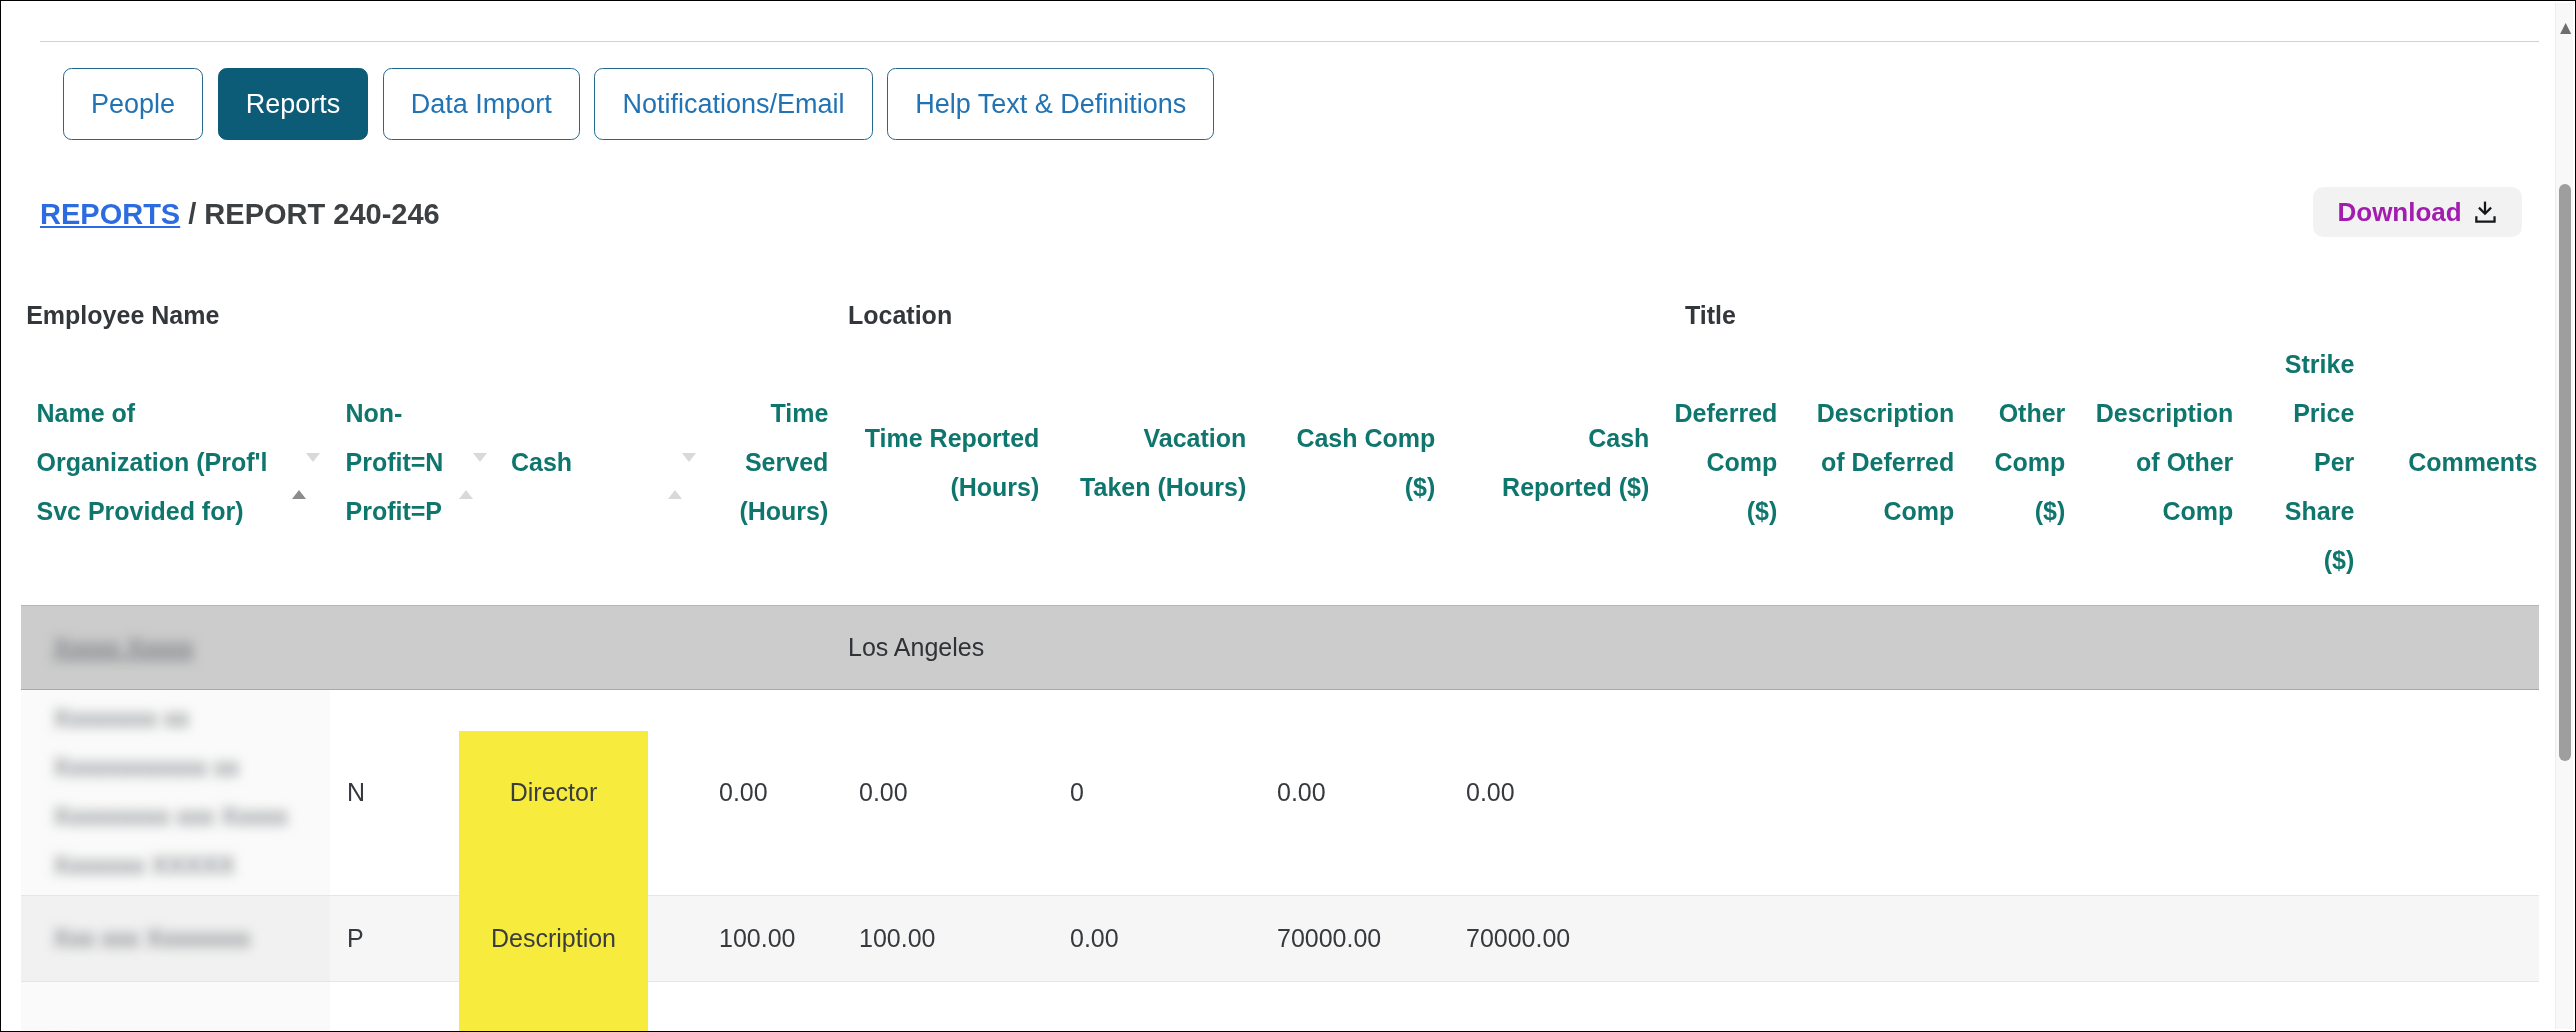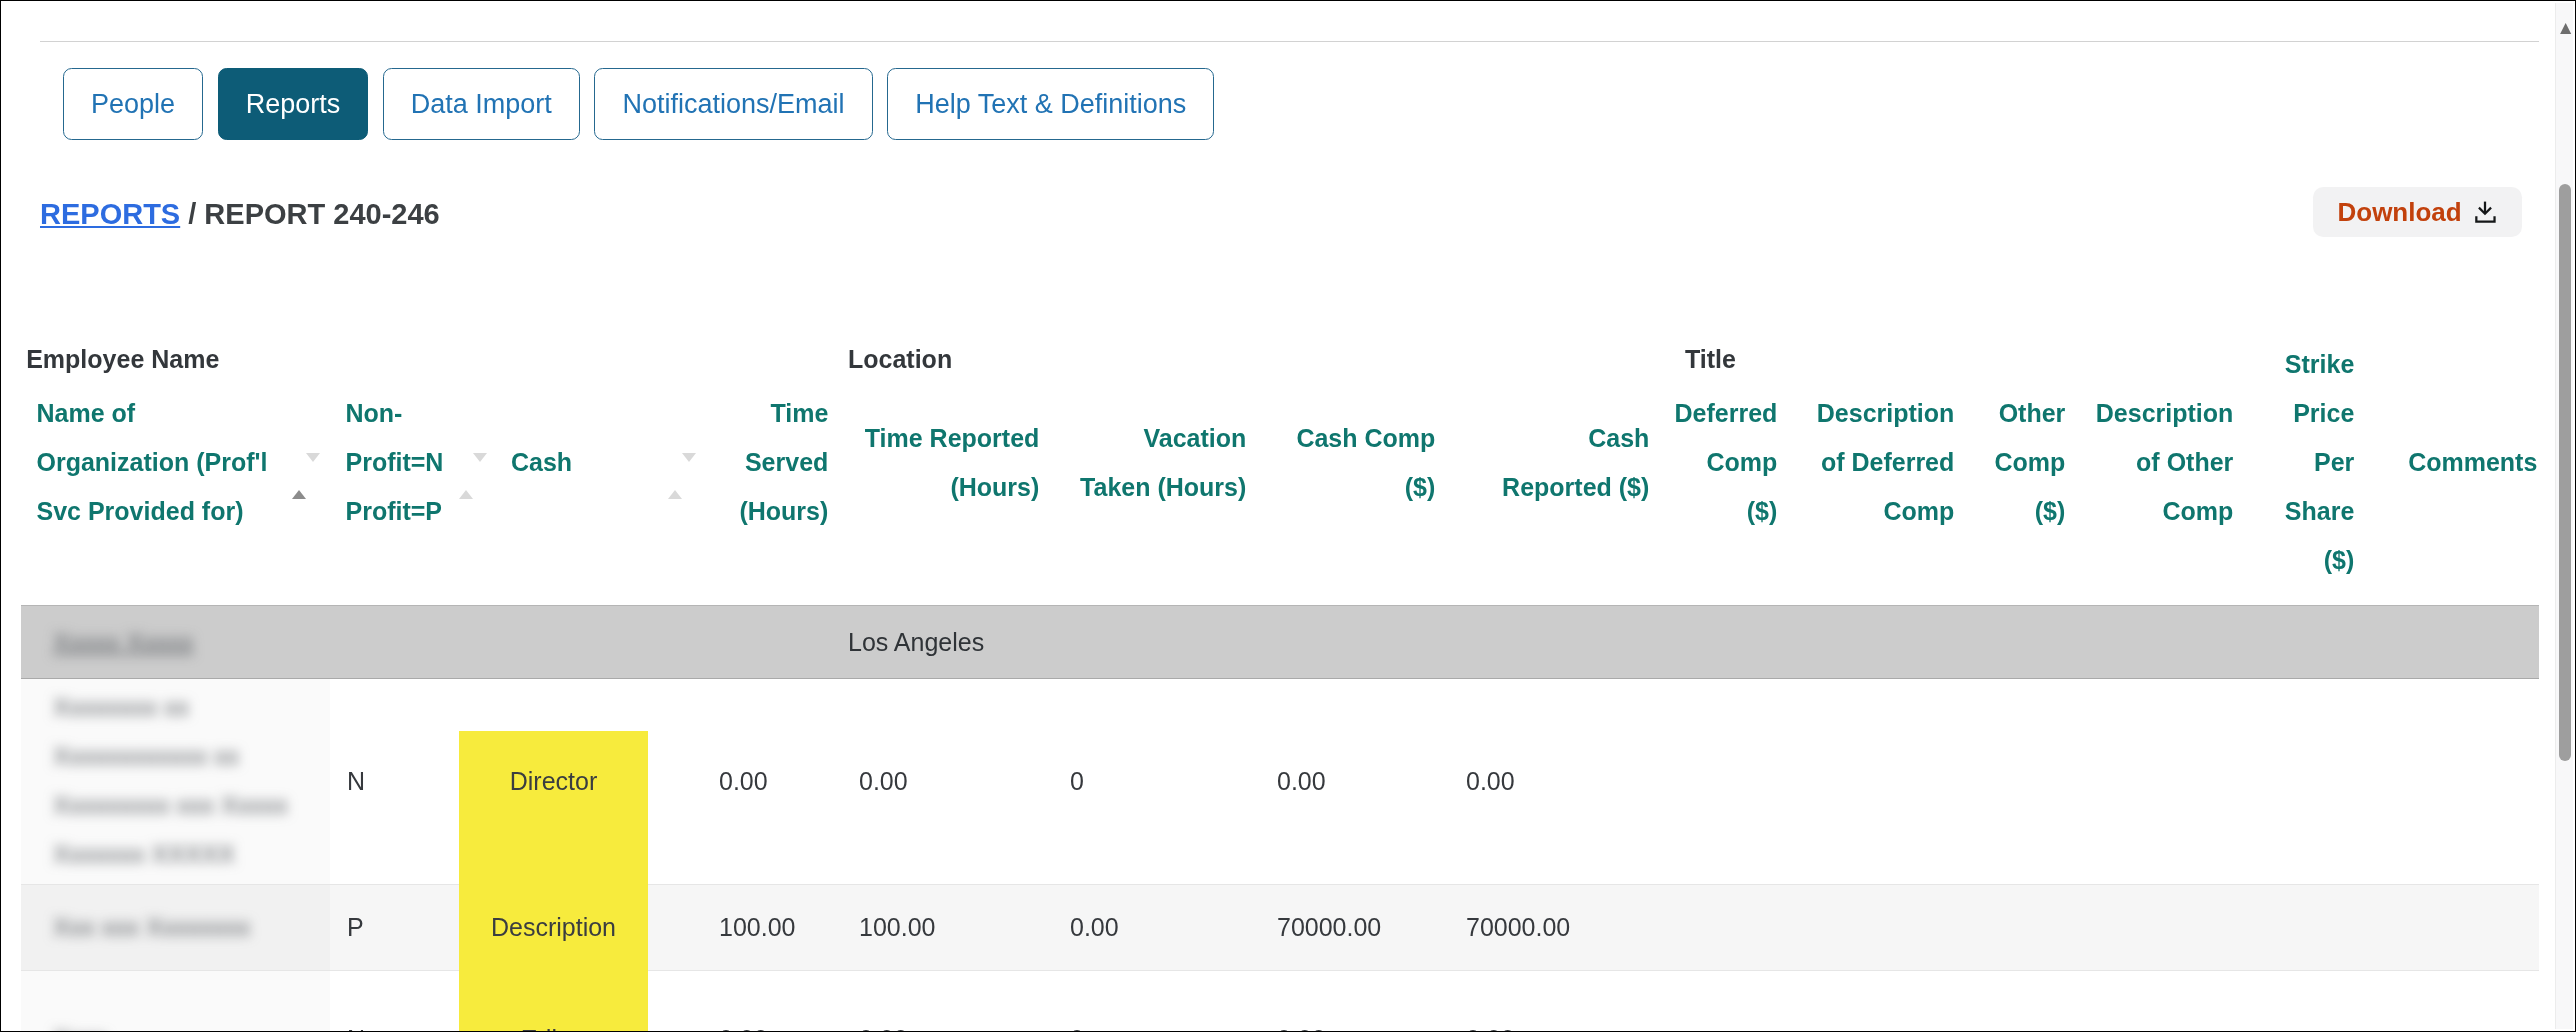--- a/index.html
+++ b/index.html
@@ -18,40 +18,40 @@
     color:#2173b4; font-size:27px; cursor:pointer; white-space:nowrap;
   }
   .tab.active{background:#0d5c77; border-color:#0d5c77; color:#fff;}
   
   .crumbrow{position:absolute; left:39px; top:193px; right:53px; height:52px;}
   .crumb{font-size:29px; font-weight:bold; color:#3c4043; line-height:41px;}
   .crumb a{color:#2d6ce0; text-decoration:underline; cursor:pointer;}
   .download{
     position:absolute; right:0; top:-6.9px; height:50px; display:inline-flex; align-items:center; gap:10.3px;
     background:#f2f2f3; border:none; border-radius:10.3px; padding:0 24px;
-    font-family:inherit; font-size:26px; font-weight:bold; color:#c2410c; cursor:pointer;
+    font-family:inherit; font-size:26px; font-weight:bold; color:#a21caf; cursor:pointer;
   }
   .dlicon{width:26px; height:26px;}
   
   .groupheads{position:absolute; top:293px; left:20px; height:43px;}
-  .ghead{position:absolute; top:0; font-size:25px; font-weight:bold; color:#33373b; line-height:43px; white-space:nowrap;margin-top:44px;}
+  .ghead{position:absolute; top:0; font-size:25px; font-weight:bold; color:#33373b; line-height:43px; white-space:nowrap;}
   .ghead.loc{left:827px;} .ghead.ttl{left:1664px;} .ghead.emp{left:5.2px;}
   
   .tablewrap{position:absolute; left:20px; top:320px; width:2518px;}
   table{border-collapse:collapse; table-layout:fixed; width:2518px;}
   thead tr{height:284px;}
   th{
     font-size:25px; font-weight:bold; color:#0f766e; line-height:49px;
     vertical-align:middle; white-space:pre-line; text-align:right; padding:0 1.7px 0 0;
     position:relative; cursor:pointer;
   }
   th.al{text-align:left; padding:0 0 0 15.5px;}
   th.c-role{padding-left:52px;}
   td{font-size:25px; color:#36393d; vertical-align:middle; padding:0; overflow:hidden;}
-  tr.grouprow{height:73px;}
+  tr.grouprow{height:84px;}
   tr.grouprow td{background:#cccccc; border-top:1.7px solid #b5b5b5; border-bottom:1.7px solid #a9a9a9; position:relative;}
   tr.r0{height:206px;} tr.r1{height:86px; background:#f6f6f6;} tr.r2{height:138px;}
   tr.r1 td, tr.r2 td{border-top:0.9px solid #e6e6e6;}
   td.c-org{background:rgba(0,0,0,0.018); padding-left:32px;}
   td.c-np{padding-left:17px;}
   td.num{padding-left:29px; text-align:left;}
   .redact{filter:blur(6px); color:#5d6166;}
   .redact-line{line-height:49px; white-space:nowrap;}
   .gname{position:absolute; left:32px; top:50%; transform:translateY(-50%); font-size:25px; text-decoration:underline;}
   .gloc{position:absolute; left:827px; top:50%; transform:translateY(-50%); font-size:25px; color:#2f3337;}

